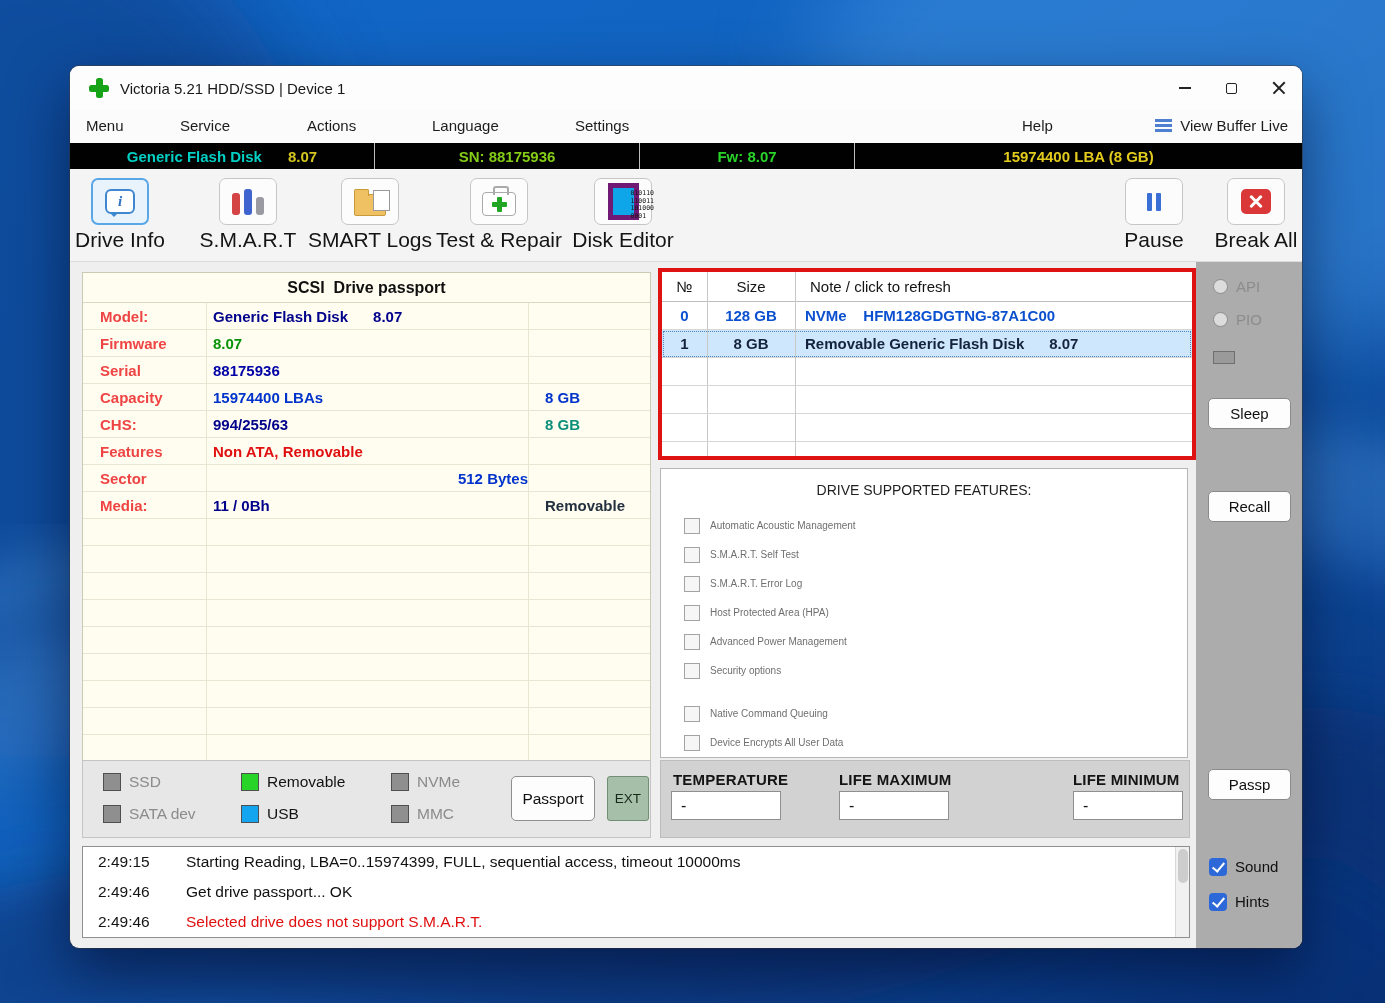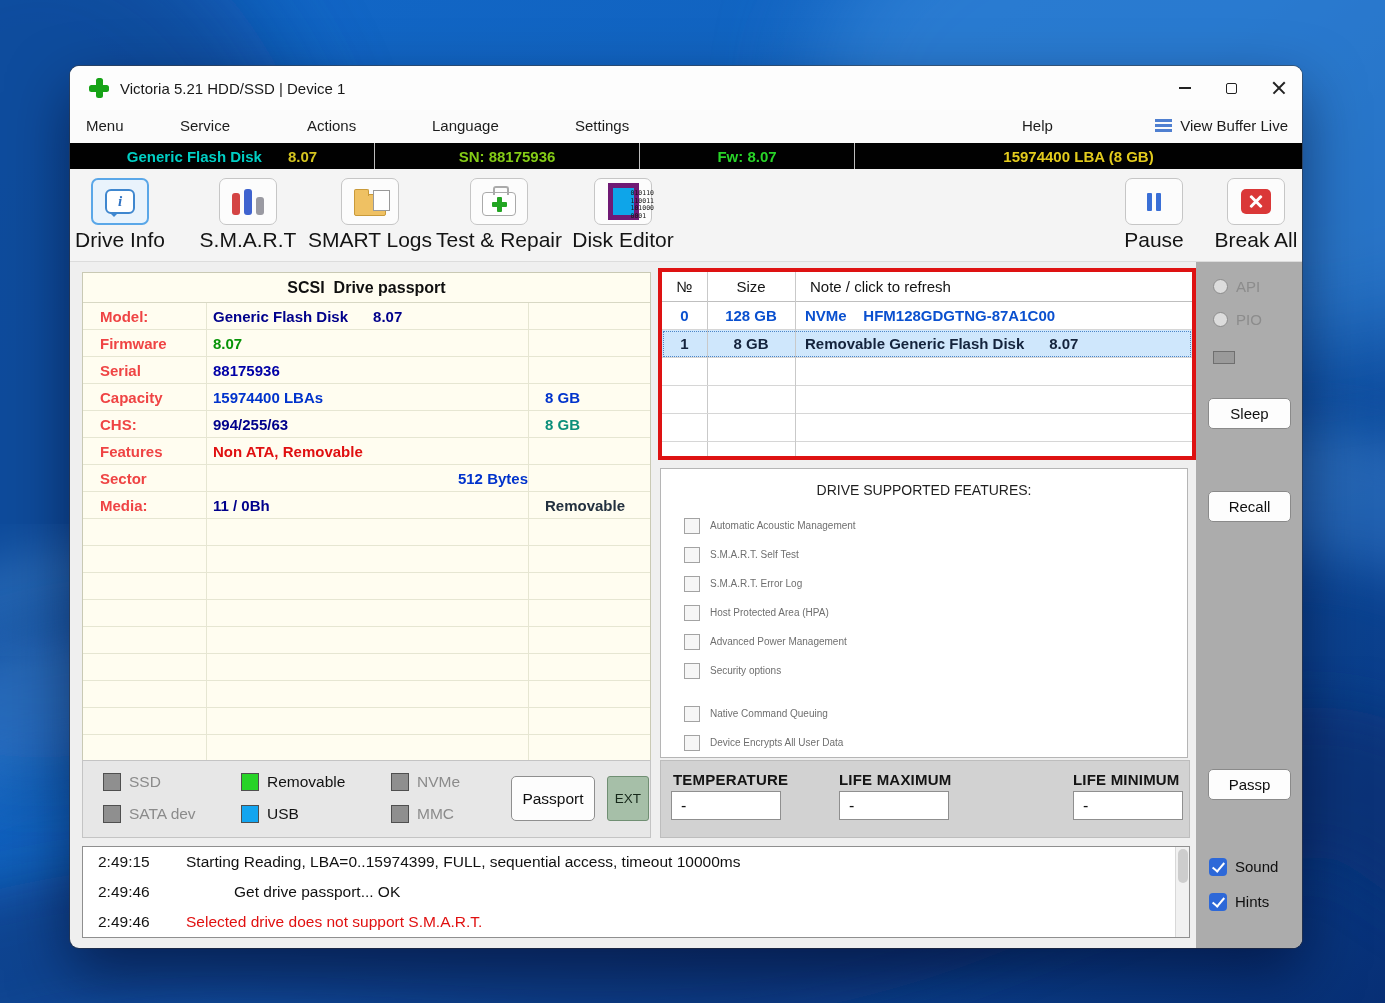--- a/index.html
+++ b/index.html
@@ -437,21 +437,21 @@
     <div class="sn-value" style="left:412px">-</div>
   </div>
 
   <div class="log">
     <div class="log-line">
       <span class="log-time">2:49:15</span>
       <span class="log-text" style="color: rgb(17, 17, 17);">Starting Reading, LBA=0..15974399, FULL, sequential access, timeout 10000ms</span>
     </div>
     <div class="log-line">
       <span class="log-time">2:49:46</span>
-      <span class="log-text" style="color: rgb(17, 17, 17); margin-left: 48px;">Get drive passport... OK</span>
+      <span class="log-text" style="color: rgb(17, 17, 17);">Get drive passport... OK</span>
     </div>
     <div class="log-line">
       <span class="log-time">2:49:46</span>
       <span class="log-text" style="color: rgb(224, 16, 16);">Selected drive does not support S.M.A.R.T.</span>
     </div>
     <div class="log-scroll"></div>
   </div>
 
 </div>
 

